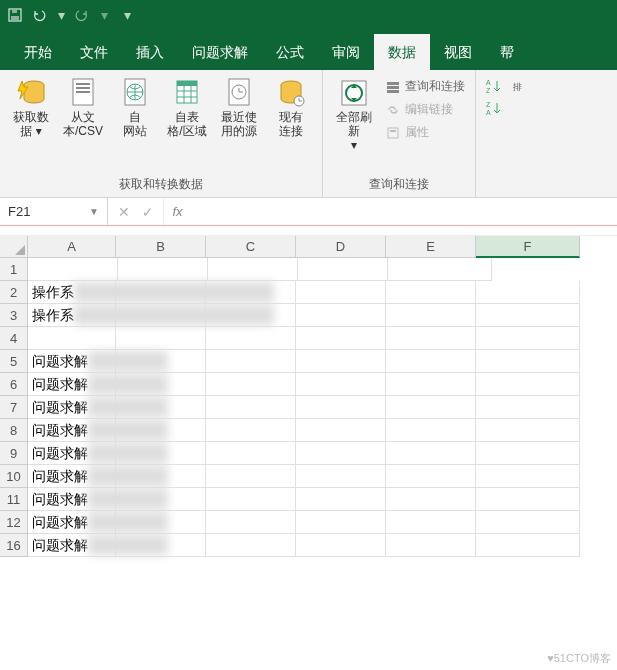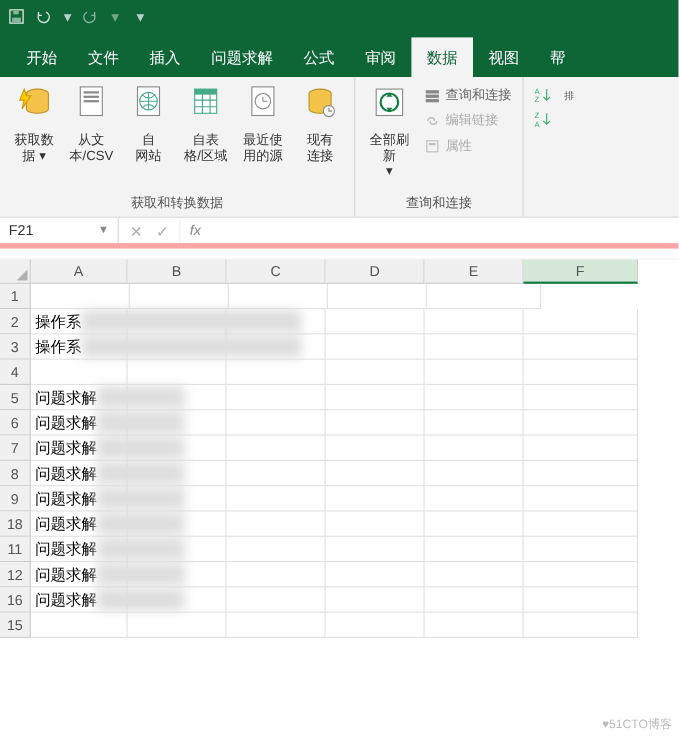--- a/index.html
+++ b/index.html
@@ -13,26 +13,26 @@
 .tabbar { height: 40px; background: #0e6536; display: flex; align-items: flex-end; padding-left: 10px; }
 .tab { color: #fff; font-size: 14px; padding: 10px 14px 8px; cursor: pointer; }
 .tab.active { background: #f3f3f3; color: #0e6536; }
 
 .ribbon { height: 128px; background: #f3f3f3; border-bottom: 1px solid #d5d5d5; display: flex; }
 .group { display: flex; flex-direction: column; border-right: 1px solid #d5d5d5; padding: 4px 6px 2px; }
 .group-body { flex: 1; display: flex; align-items: flex-start; gap: 2px; }
 .group-label { text-align: center; font-size: 12px; color: #555; padding: 2px 0; }
 .bigbtn { display: flex; flex-direction: column; align-items: center; justify-content: flex-start; width: 50px; padding: 2px 2px 0; cursor: pointer; }
 .bigbtn .ico { width: 32px; height: 34px; display: flex; align-items: center; justify-content: center; }
-.bigbtn .lbl { font-size: 12px; color: #333; text-align: center; line-height: 14px; margin-top: 10px; white-space: pre-line; }
+.bigbtn .lbl { font-size: 12px; color: #333; text-align: center; line-height: 14px; margin-top: 0; white-space: pre-line; }
 .vstack { display: flex; flex-direction: column; gap: 2px; padding-top: 2px; }
 .smallbtn { display: flex; align-items: center; gap: 4px; font-size: 12px; color: #666; padding: 2px 4px; cursor: pointer; }
 .smallbtn .si { width: 16px; height: 16px; display: flex; align-items: center; justify-content: center; }
 
-.namebox { height: 28px; border-bottom: 5px solid #fca5a5; display: flex; align-items: center; background: #fff; }
+.namebox { height: 28px; border-bottom: 1px solid #fca5a5; display: flex; align-items: center; background: #fff; }
 .nb-cell { width: 108px; border-right: 1px solid #d5d5d5; height: 100%; display: flex; align-items: center; padding: 0 8px; font-size: 13px; color: #333; justify-content: space-between; }
 .nb-cell .dd2 { color: #888; font-size: 10px; }
 .nb-btns { display: flex; align-items: center; gap: 12px; padding: 0 10px; height: 100%; border-right: 1px solid #eee; }
 .nb-btns span { color: #b0b0b0; font-size: 14px; }
 .fx { font-style: italic; color: #888; font-size: 13px; padding: 0 8px; }
 
 .sheet { display: flex; height: calc(670px - 30px - 40px - 128px - 28px - 10px); }
 .corner { width: 28px; height: 22px; background: #f0f0f0; border-right: 1px solid #ccc; border-bottom: 1px solid #ccc; position: relative; }
 .corner::after { content: ""; position: absolute; right: 2px; bottom: 2px; border-left: 10px solid transparent; border-bottom: 10px solid #b0b0b0; }
 .colhdrs { display: flex; flex: 1; height: 22px; }
@@ -347,21 +347,21 @@
         <div class="row">
           <div class="rowh">9</div>
           <div class="cell" style="width: 88px; overflow: visible;">问题求解<div class="blur" style="left: 60px; width: 80px;"></div></div>
           <div class="cell" style="width: 90px;"></div>
           <div class="cell" style="width: 90px;"></div>
           <div class="cell" style="width: 90px;"></div>
           <div class="cell" style="width: 90px;"></div>
           <div class="cell" style="width: 104px;"></div>
         </div>
         <div class="row">
-          <div class="rowh">18</div>
+          <div class="rowh">10</div>
           <div class="cell" style="width: 88px; overflow: visible;">问题求解<div class="blur" style="left: 60px; width: 80px;"></div></div>
           <div class="cell" style="width: 90px;"></div>
           <div class="cell" style="width: 90px;"></div>
           <div class="cell" style="width: 90px;"></div>
           <div class="cell" style="width: 90px;"></div>
           <div class="cell" style="width: 104px;"></div>
         </div>
         <div class="row">
           <div class="rowh">11</div>
           <div class="cell" style="width: 88px; overflow: visible;">问题求解<div class="blur" style="left: 60px; width: 80px;"></div></div>
@@ -382,26 +382,17 @@
         </div>
         <div class="row">
           <div class="rowh">16</div>
           <div class="cell" style="width: 88px; overflow: visible;">问题求解<div class="blur" style="left: 60px; width: 80px;"></div></div>
           <div class="cell" style="width: 90px;"></div>
           <div class="cell" style="width: 90px;"></div>
           <div class="cell" style="width: 90px;"></div>
           <div class="cell" style="width: 90px;"></div>
           <div class="cell" style="width: 104px;"></div>
         </div>
-        <div class="row">
-          <div class="rowh">15</div>
-          <div class="cell" style="width: 88px;"></div>
-          <div class="cell" style="width: 90px;"></div>
-          <div class="cell" style="width: 90px;"></div>
-          <div class="cell" style="width: 90px;"></div>
-          <div class="cell" style="width: 90px;"></div>
-          <div class="cell" style="width: 104px;"></div>
-        </div>
       </div>
   </div>
 </div>
 
 <div class="watermark">♥51CTO博客</div>
 
 </body></html>

